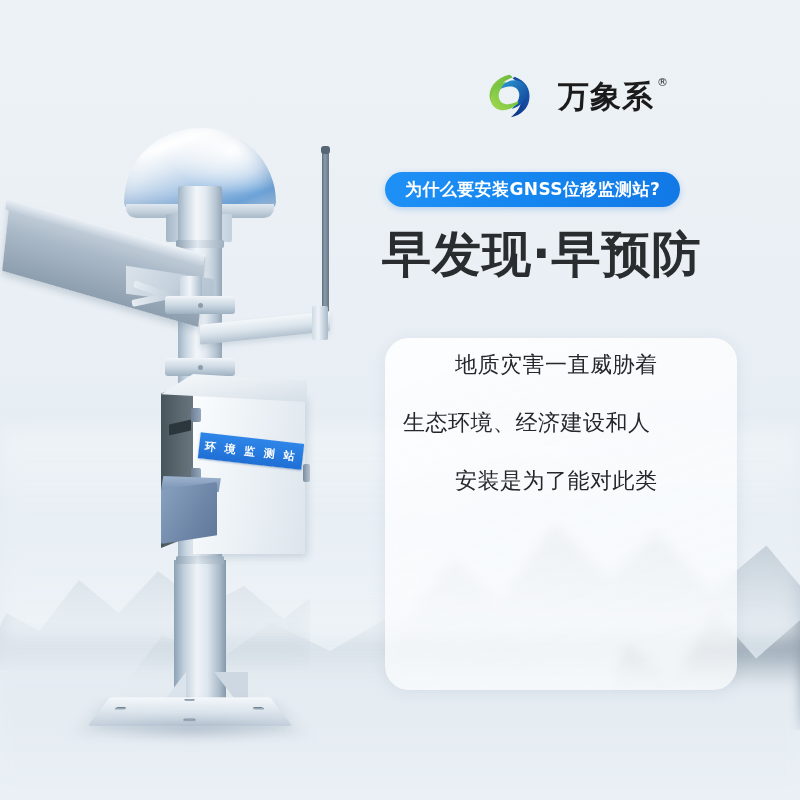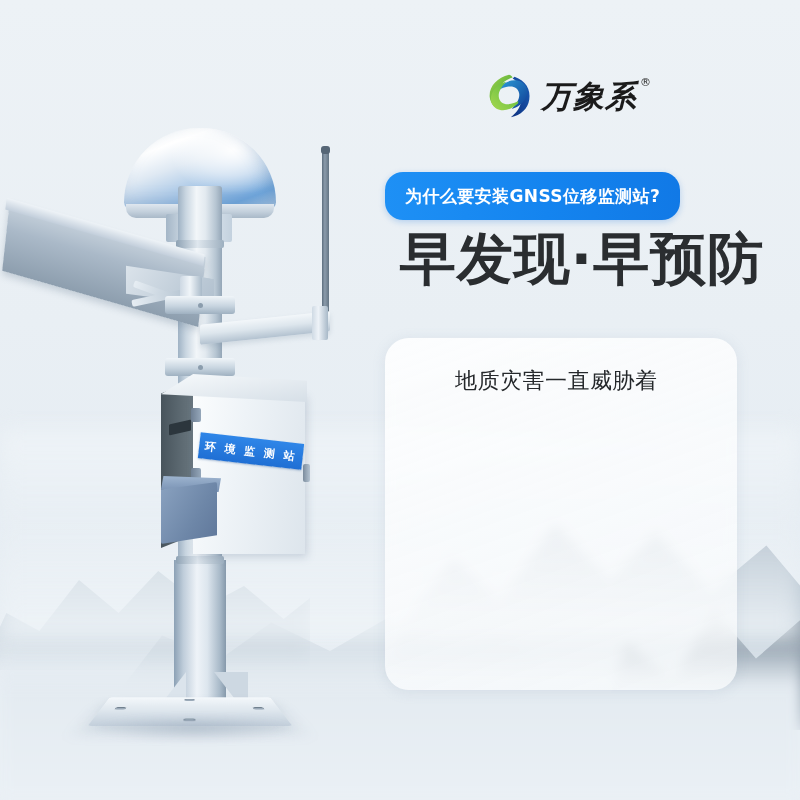--- a/index.html
+++ b/index.html
@@ -235,59 +235,58 @@
   }
   .base-shadow{
     position:absolute;left:96px;top:716px;width:196px;height:26px;
     background:radial-gradient(ellipse at center,rgba(120,140,162,.3) 0%,rgba(120,140,162,0) 72%);
     filter:blur(3px);
   }
 
   
   #logo{
     position:absolute;left:486px;top:68px;width:180px;height:56px;
-    display:flex;align-items:center;gap:9px;font-style:italic;
+    display:flex;align-items:center;gap:26px;
   }
   #logo .mark{width:46px;height:46px;flex:0 0 auto;}
   #logo .wordmark{
     font-size:31px;font-weight:700;color:#1b1b1b;letter-spacing:1px;
     font-family:"DejaVu Sans","Liberation Sans",sans-serif;line-height:1;
     position:relative;
   }
   #logo .reg{
     position:absolute;top:-4px;right:-15px;font-size:11px;font-weight:400;color:#2a2a2a;
   }
 
   #badge{
-    position:absolute;left:385px;top:172px;height:48px;
+    position:absolute;left:385px;top:172px;height:35px;
     padding:0 20px;border-radius:18px;
     background:linear-gradient(90deg,#1e90f5 0%,#1484ef 55%,#1179e6 100%);
     display:flex;align-items:center;
     box-shadow:0 2px 6px rgba(20,110,220,.25);
   }
   #badge span{
     color:#fff;font-size:17px;font-weight:700;letter-spacing:.4px;
     font-family:"DejaVu Sans","Liberation Sans",sans-serif;white-space:nowrap;
   }
 
   #headline{
     position:absolute;left:382px;top:228px;width:400px;
-    font-size:56px;font-weight:700;color:#2a2d30;letter-spacing:1px;
+    font-size:49px;font-weight:700;color:#2a2d30;letter-spacing:1px;
     font-family:"DejaVu Sans","Liberation Sans",sans-serif;line-height:1.1;
     white-space:nowrap;
-    text-align:center;
   }
 
   #panel{
     position:absolute;left:385px;top:338px;width:352px;height:352px;
     border-radius:24px;
     background:linear-gradient(160deg,rgba(255,255,255,.86) 0%,rgba(252,253,254,.78) 45%,rgba(250,252,253,.72) 100%);
     backdrop-filter:blur(6px);
     box-shadow:0 2px 14px rgba(120,145,170,.14);
-    padding:32px 18px 0 18px;box-sizing:border-box;
+    padding:16px 18px 0 18px;box-sizing:border-box;
   }
   #panel .line{
     font-size:22px;color:#25282b;font-weight:500;line-height:1;
     margin-bottom:36px;letter-spacing:.5px;
     font-family:"DejaVu Sans","Liberation Sans",sans-serif;white-space:nowrap;
   }
   #panel .line.indent{padding-left:52px;}
   #panel .line:last-child{margin-bottom:0;}
 </style>
 </head>
@@ -395,15 +394,17 @@
   </div>
 
   <div id="badge">
     <span>为什么要安装GNSS位移监测站?</span>
   </div>
 
   <div id="headline">早发现·早预防</div>
 
   <div id="panel">
       <div class="line indent">地质灾害一直威胁着</div>
+      <div class="line">生态环境、经济建设和人</div>
+      <div class="line indent">安装是为了能对此类</div>
     </div>
 
 </div>
 
 </body></html>

